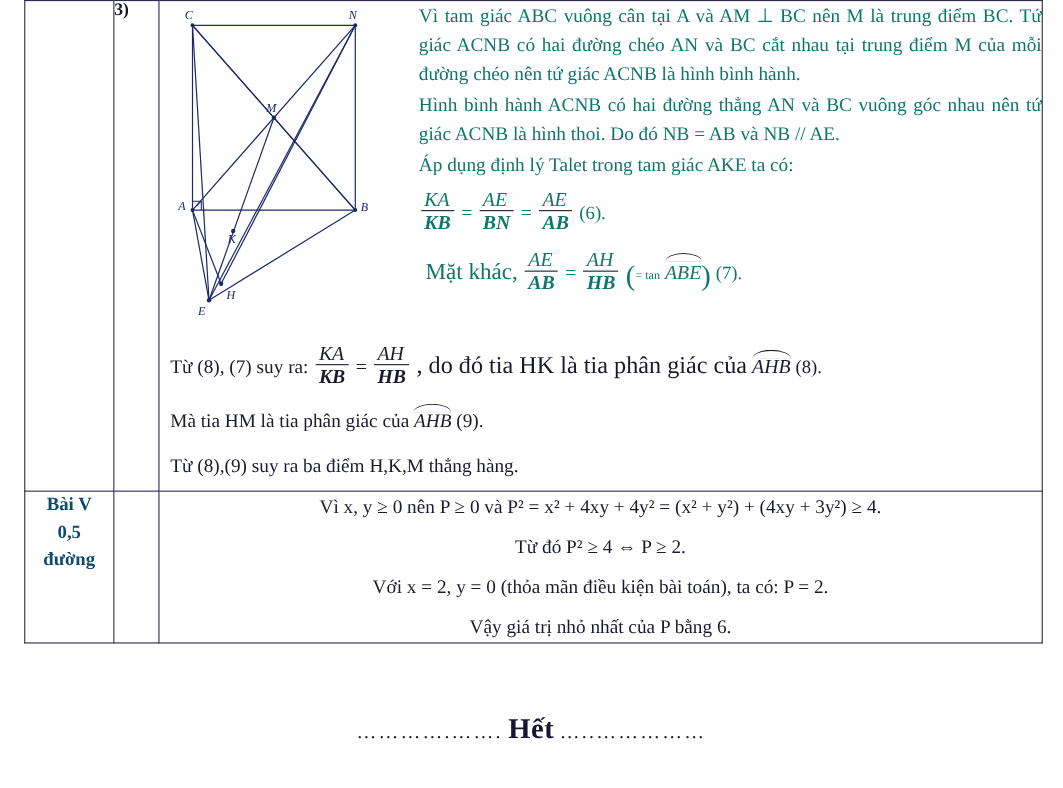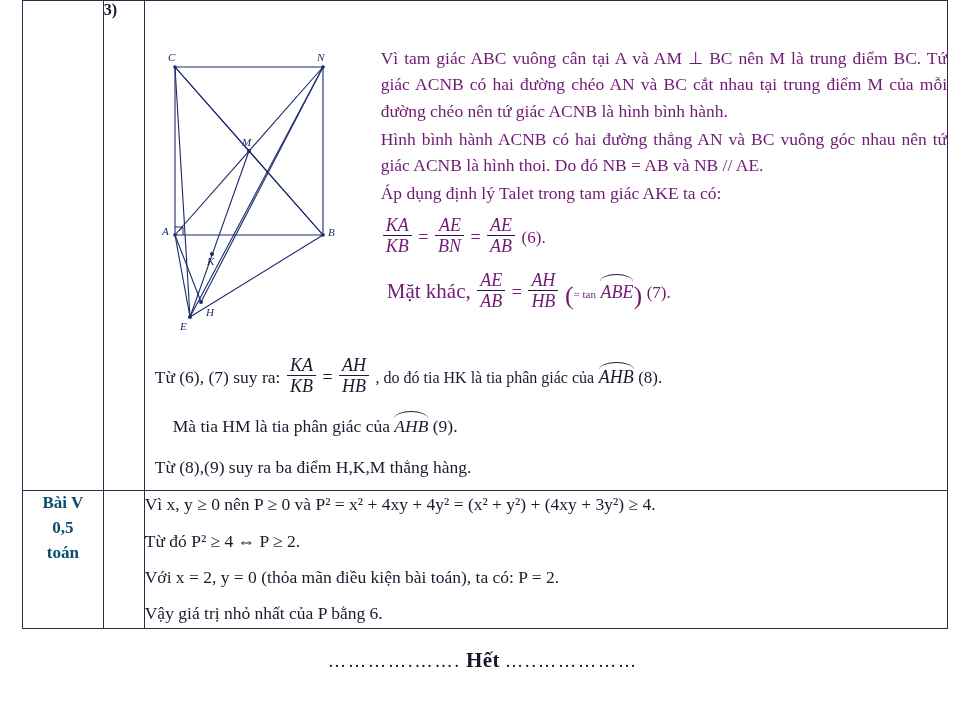--- a/index.html
+++ b/index.html
@@ -61,42 +61,41 @@
   .fig-wrap {
     float: left;
     width: 228px;
     height: 300px;
     position: relative;
   }
   .txt {
     font-size: 17.5px;
     line-height: 1.5;
     text-align: justify;
-    color: #701a75;
-    margin-top: 44px;
+    color: #0f766e;
   }
   .txt-right {
     margin-left: 236px;
     min-height: 296px;
   }
   .clear { clear: both; }
   .p { margin: 0 0 2px 0; }
   .mathup { font-style: normal; }
 
   
   .frac {
     display: inline-block;
     vertical-align: -0.52em;
-    text-align: right;
+    text-align: left;
     font-style: italic;
     line-height: 1.12;
     margin: 0 2px;
   }
   .frac .num { display: block; padding: 0 3px; }
-  .frac .den { display: block; border-top: 1.3px solid #1b1b3a; padding: 0 3px; }
+  .frac .den { display: block; border-top: 1.3px solid #1b1b3a; padding: 0 3px; font-weight: bold; }
   .eqline {
     margin: 8px 0 4px 0;
     font-size: 18px;
   }
   .ang {
     display: inline-block;
     position: relative;
     font-style: italic;
     padding-top: 2px;
   }
@@ -114,33 +113,33 @@
     font-style: normal;
   }
   .indent-line { margin: 10px 0 0 0; font-size: 17.5px; }
 
   
   .baiv-line {
     font-size: 17.5px;
     line-height: 1.5;
     margin: 0 0 10px 0;
   }
-  .baiv-cell { padding: 8px 6px 6px 8px; }
+  .baiv-cell { padding: 8px 6px 6px 8px; text-align: center; }
 
   
   .footer {
     position: absolute;
     left: 0; right: 0;
     top: 648px;
     text-align: center;
     font-size: 18px;
     letter-spacing: 0.5px;
     color: #16162f;
   }
-  .footer b { font-size: 21px; }
+  .footer b { font-size: 26px; }
   .dots { letter-spacing: 2px; }
 </style>
 </head>
 <body>
 
 <div class="page">
 
   <table class="tbl">
     <tbody>
         <tr>
@@ -233,52 +232,52 @@
               </span>
               <span class="bigparen">(</span><span class="mathup" style="font-size:11px">= tan</span>
               <span class="ang">ABE</span><span class="bigparen">)</span>
               <span style="font-size:17px">(7).</span>
             </div>
           </div>
 
           <div class="clear"></div>
 
           <div class="eqline" style="margin-top:10px; margin-left:10px">
-            <span style="font-size:17.5px">Từ (6), (7) suy ra:</span>
+            <span style="font-size:17.5px">Từ (8), (7) suy ra:</span>
             <span class="frac">
               <span class="num">KA</span>
               <span class="den">KB</span>
             </span>
             <span class="mathup">=</span>
             <span class="frac">
               <span class="num">AH</span>
               <span class="den">HB</span>
             </span>
-            <span style="font-size:16px">, do đó tia HK là tia phân giác của</span>
+            <span style="font-size:22px">, do đó tia HK là tia phân giác của</span>
             <span class="ang">AHB</span>
             <span style="font-size:17px">(8).</span>
           </div>
 
-          <div class="indent-line" style="margin-left:28px; margin-top:18px">
+          <div class="indent-line" style="margin-left:10px; margin-top:18px">
             <span>Mà tia HM là tia phân giác của</span>
             <span class="ang">AHB</span>
             <span>(9).</span>
           </div>
 
           <div class="indent-line" style="margin-left:10px; margin-top:20px; margin-bottom:12px">Từ (8),(9) suy ra ba điểm H,K,M thẳng hàng.</div>
 
         </div>
       </td>
     </tr>
 
     <tr>
       <td class="col-label label-cell">
         <div>Bài V</div>
         <div>0,5</div>
-        <div>toán</div>
+        <div>đường</div>
       </td>
       <td class="col-num num-cell"></td>
       <td class="col-body baiv-cell">
         <div class="baiv-line">Vì x, y ≥ 0 nên P ≥ 0 và P² = x² + 4xy + 4y² = (x² + y²) + (4xy + 3y²) ≥ 4.</div>
         <div class="baiv-line">Từ đó P² ≥ 4 ⇔ P ≥ 2.</div>
         <div class="baiv-line">Với x = 2, y = 0 (thỏa mãn điều kiện bài toán), ta có: P = 2.</div>
         <div class="baiv-line" style="margin-bottom:2px">Vậy giá trị nhỏ nhất của P bằng 6.</div>
       </td>
     </tr>
   </tbody>

